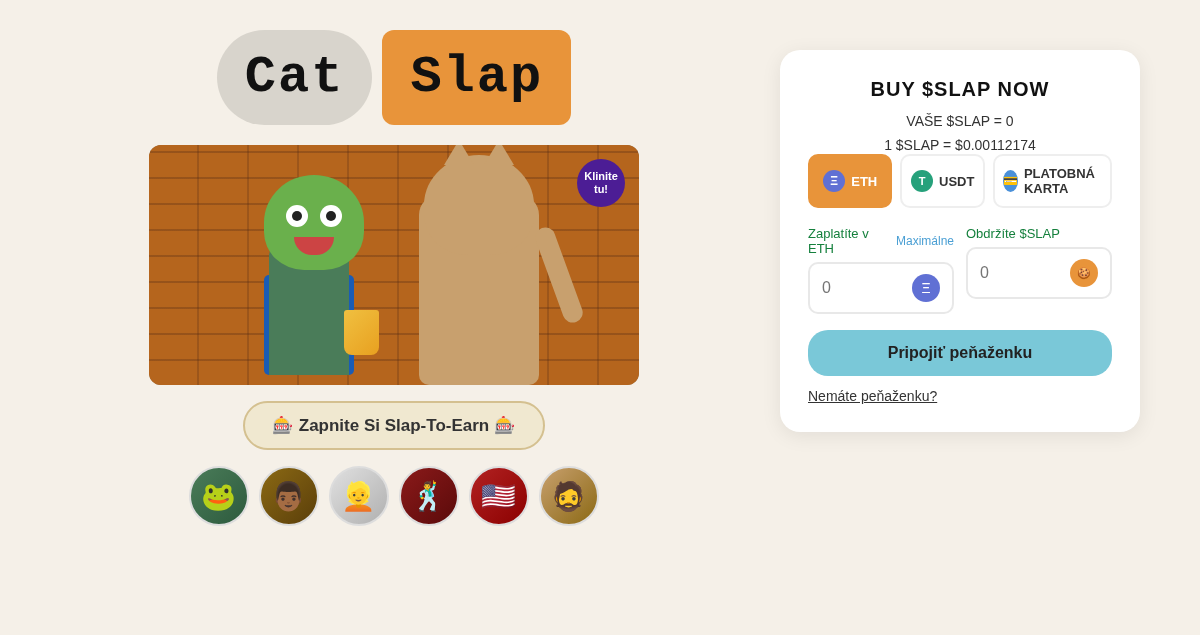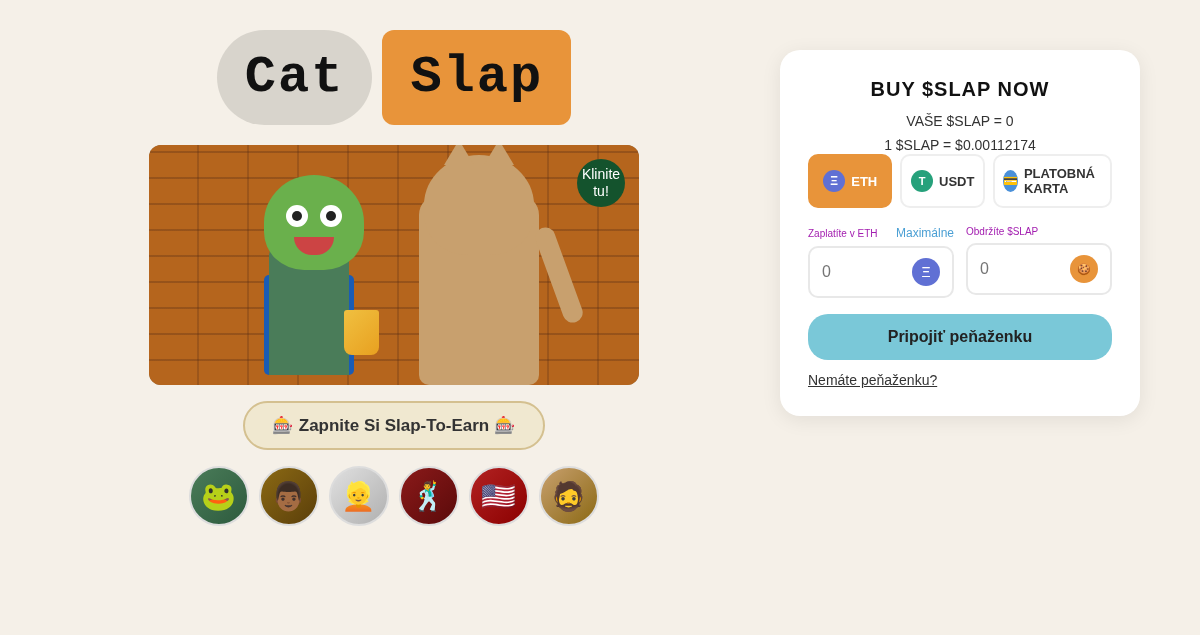--- a/index.html
+++ b/index.html
@@ -257,30 +257,30 @@
       height: 100px;
       background: #c8a06e;
       border-radius: 10px;
       transform: rotate(-20deg);
     }
 
     .klinte-badge {
       position: absolute;
       top: 14px;
       right: 14px;
-      background: #14532d;
+      background: #4c1d95;
       color: white;
       border-radius: 50%;
       width: 48px;
       height: 48px;
       display: flex;
       align-items: center;
       justify-content: center;
-      font-size: 14px;
-      font-weight: normal;
+      font-size: 11px;
+      font-weight: bold;
       text-align: center;
       line-height: 1.2;
     }
 
     
     .slap-earn-btn {
       background: #f0e8d0;
       border: 2px solid #d4c090;
       border-radius: 30px;
       padding: 12px 28px;
@@ -411,22 +411,22 @@
     }
 
     .input-label-row {
       display: flex;
       justify-content: space-between;
       align-items: center;
       margin-bottom: 6px;
     }
 
     .input-label {
-      font-size: 10px;
-      color: #a21caf;
+      font-size: 13px;
+      color: #15803d;
     }
 
     .max-link {
       font-size: 12px;
       color: #4a9fd4;
       cursor: pointer;
       text-decoration: none;
     }
 
     .token-input {

